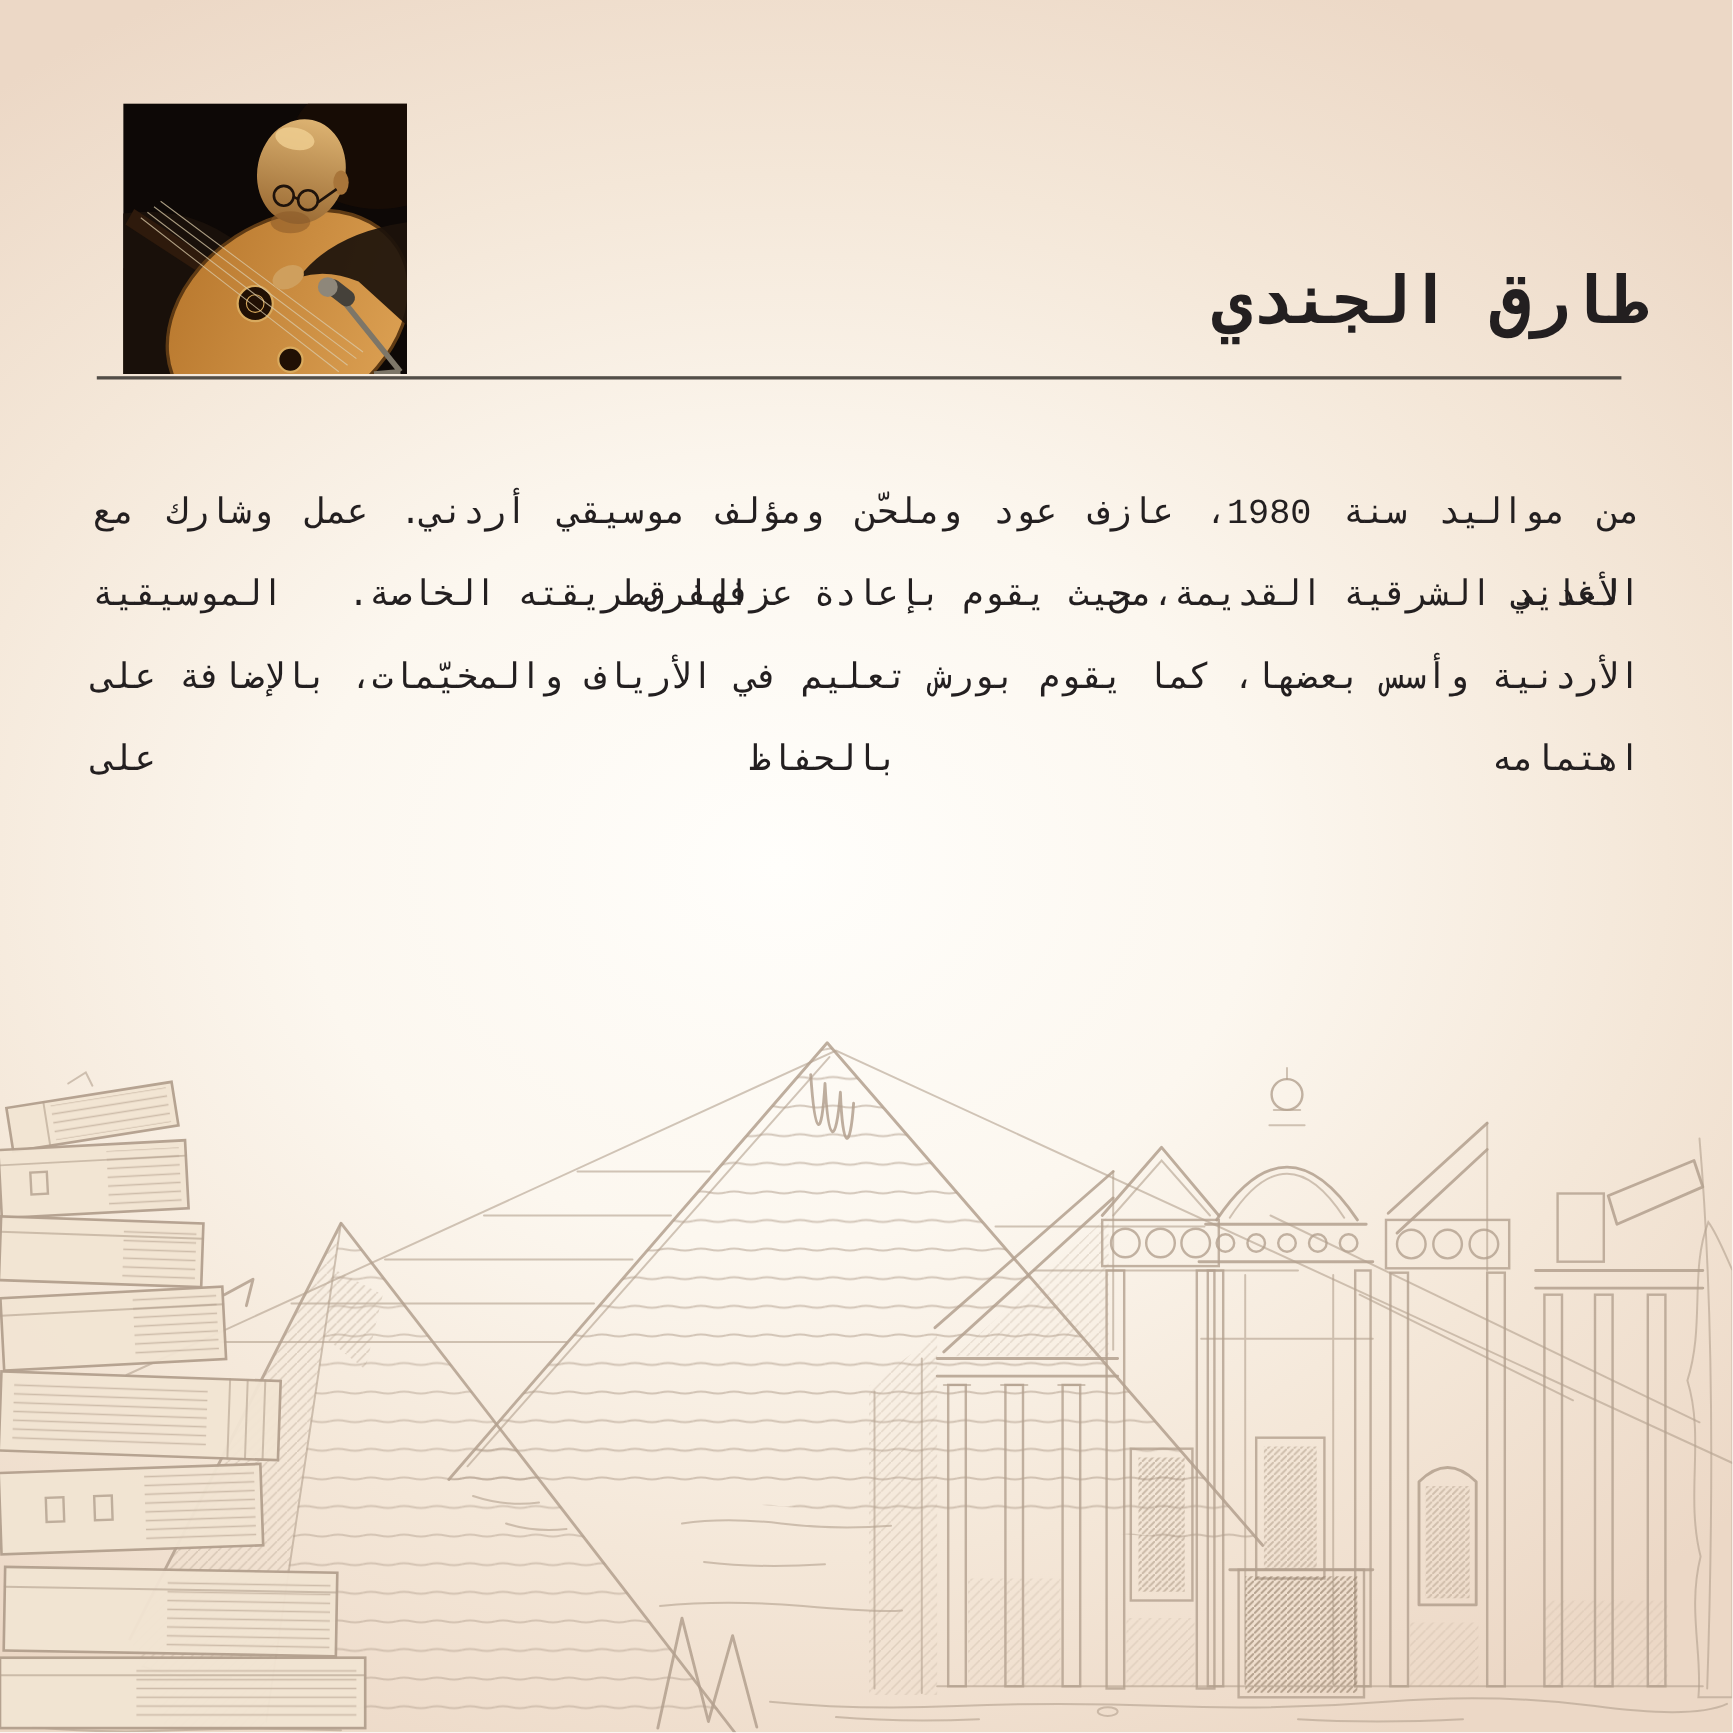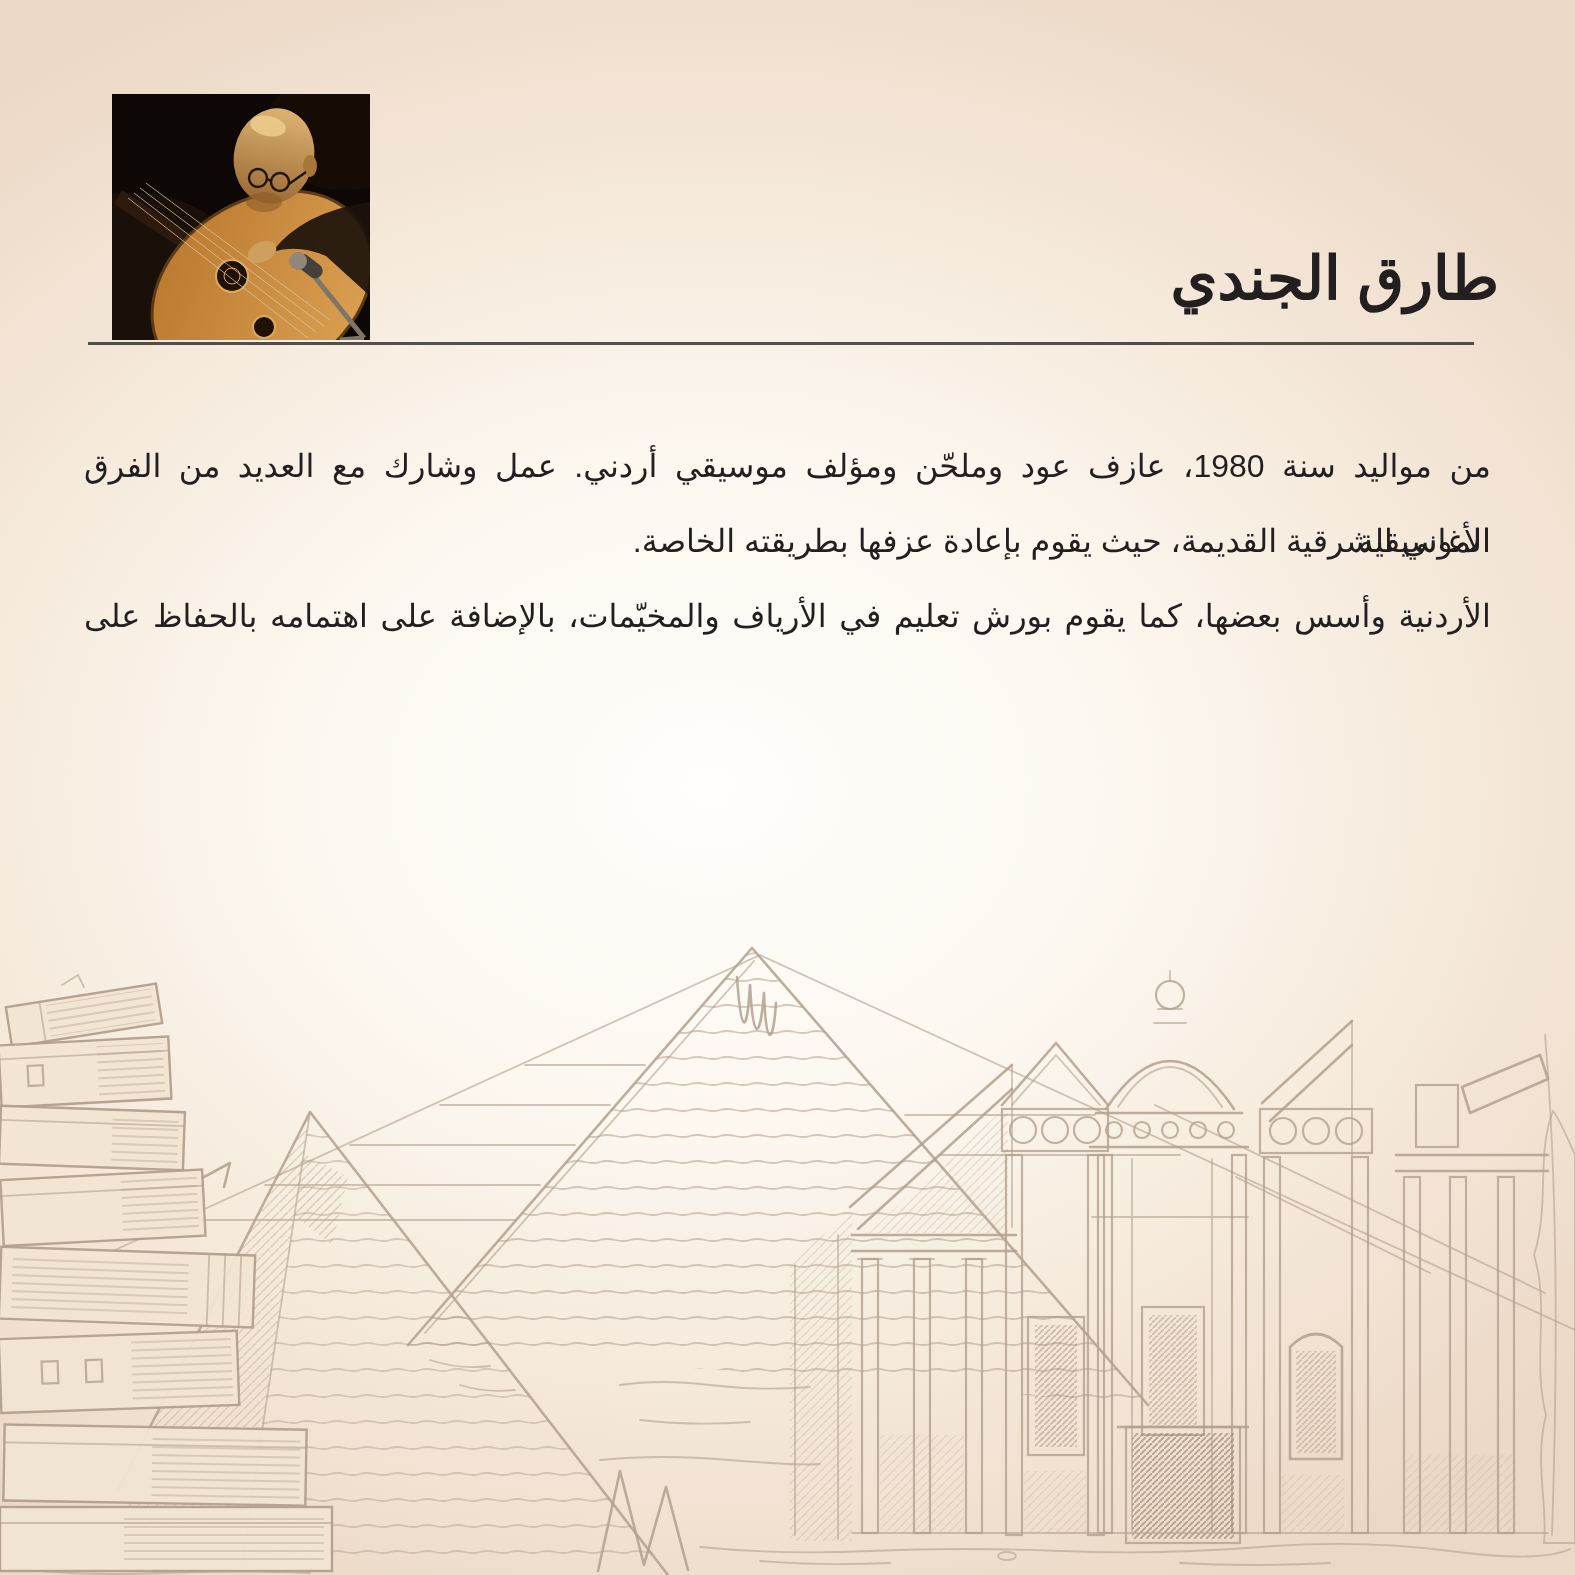--- a/index.html
+++ b/index.html
@@ -5,21 +5,21 @@
   :root{
     --page-center:#fffefb; --page-edge:#ecd8c6; --text:#231f20;
     --rule:#44403b; --sketch-line:#b3a08e;
   }
   html,body{margin:0;padding:0;background:#fff;}
   .page{
     position:relative; width:1575px; height:1575px; overflow:hidden;
     background:
       radial-gradient(1150px 900px at 45% 50%,
         var(--page-center) 0%, #fcf7ef 38%, #f4e7d8 70%, var(--page-edge) 100%);
-    font-family:Liberation Sans, sans-serif;
+    font-family:Liberation Mono, monospace;
     color:var(--text);
   }
   .bg-art{position:absolute; left:0; top:915px; width:1575px; height:660px;}
   
   .sk  {fill:none; stroke:var(--sketch-line); stroke-width:2.6; stroke-linecap:round; stroke-linejoin:round; opacity:.85;}
   .sk1 {fill:none; stroke:var(--sketch-line); stroke-width:1.8; stroke-linecap:round; opacity:.6;}
   .skr {fill:none; stroke:var(--sketch-line); stroke-width:2.2; opacity:.8;}
   .bk  {fill:#f2e5d3; stroke:var(--sketch-line); stroke-width:2.4; opacity:.95;}
   .pl  {stroke:#b9a694; stroke-width:1.4; fill:none; opacity:.8;}
   .pl2 {stroke:#b3a08e; stroke-width:1.8; fill:none; opacity:.75;}

